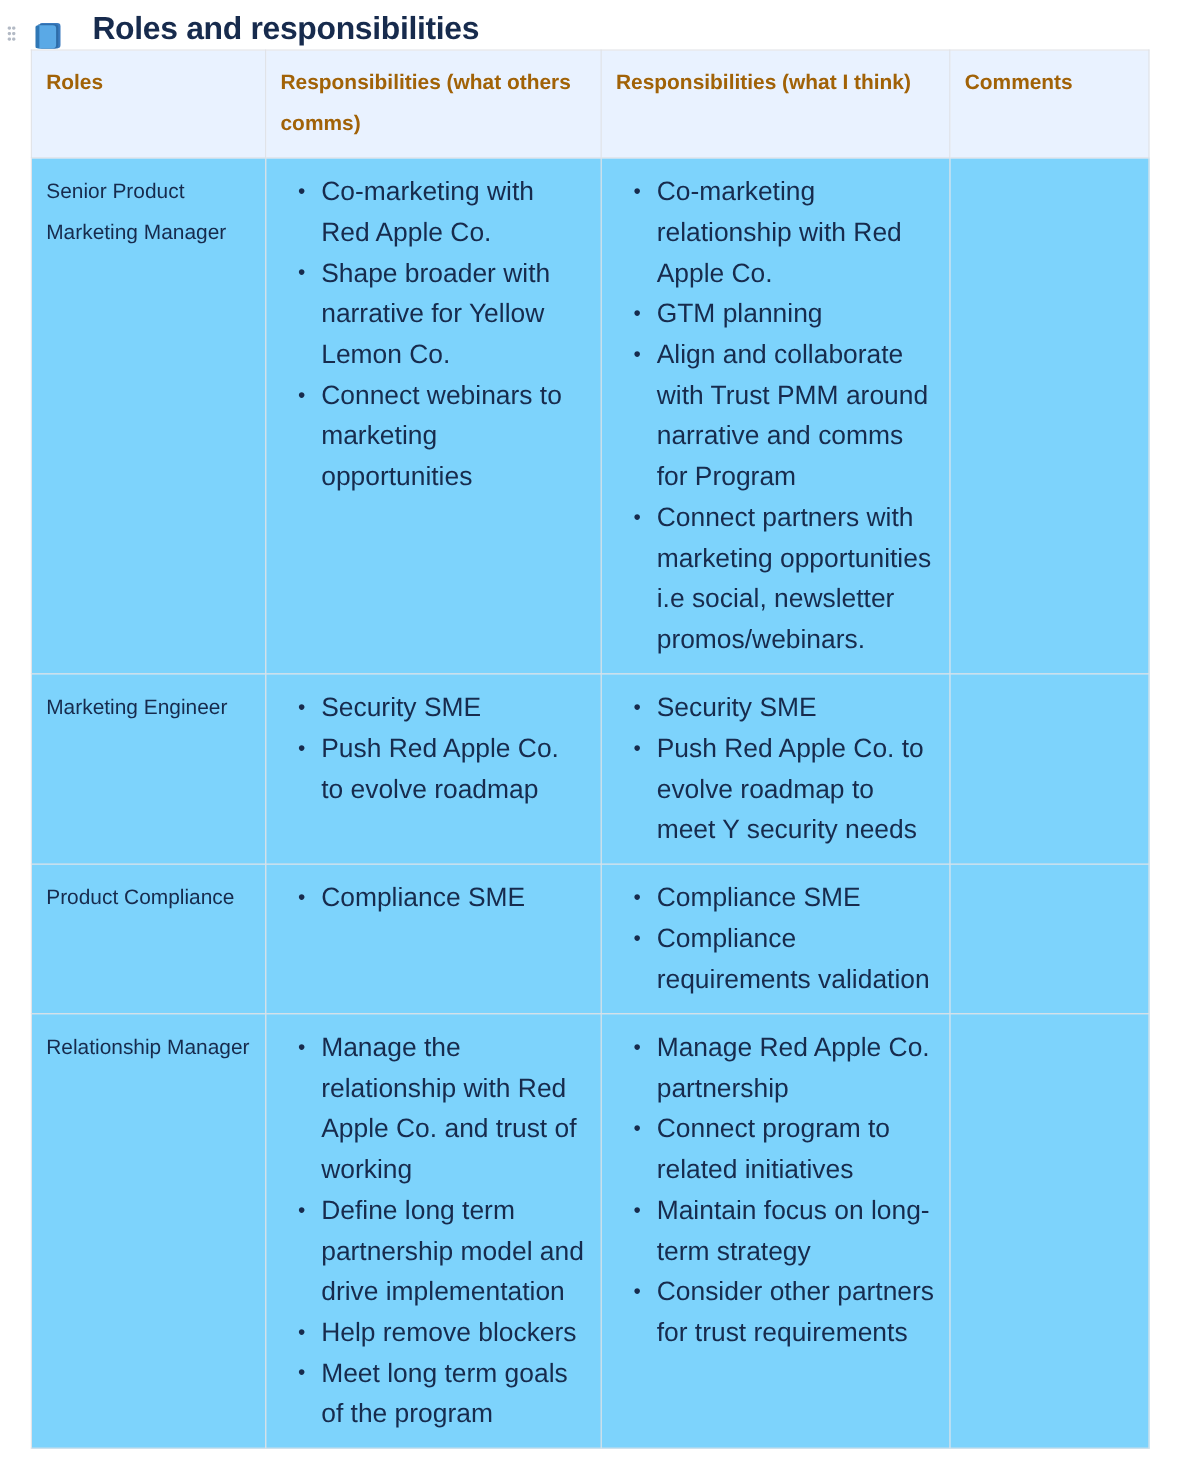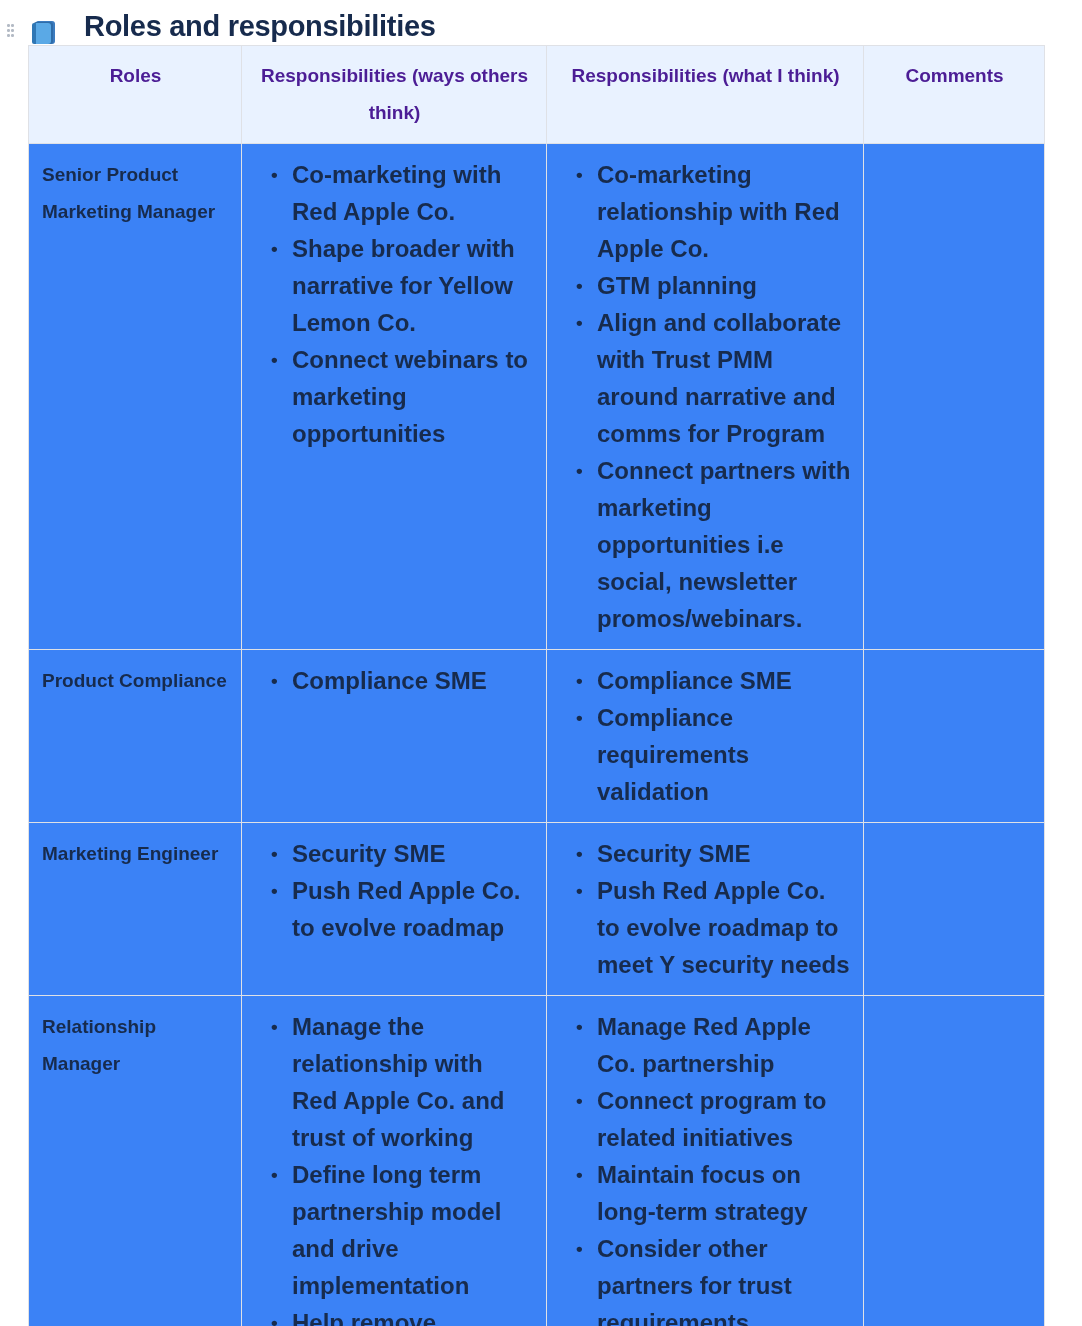--- a/index.html
+++ b/index.html
@@ -106,34 +106,33 @@
 
   table.rr-table th,
   table.rr-table td {
     border: 1px solid #dfe1e6;
     vertical-align: top;
     padding: 12px 12px 12px 13px;
     box-sizing: border-box;
   }
   table.rr-table th {
     background: #e9f2ff;
-    text-align: center;
+    text-align: left;
     font-size: 19px;
     font-weight: bold;
     line-height: 37px;
-    color: #4c1d95;
+    color: #a16207;
     height: 95px;
     padding-top: 11px;
   }
   table.rr-table td {
     font-size: 19px;
     line-height: 37px;
     color: #172B4D;
-    background: #3b82f6;
-    font-weight: bold;
+    background: #7dd3fc;
   }
   td.role-cell {
     padding-left: 13px;
     padding-top: 13px;
   }
   td.empty-cell { }
 
   ul.bullets {
     margin: 0;
     padding: 0 0 0 37px;
@@ -180,21 +179,21 @@
   <table class="rr-table">
     <colgroup>
       <col class="c1">
         <col class="c2">
         <col class="c3">
         <col class="c4">
     </colgroup>
     <thead>
       <tr>
         <th>Roles</th>
-        <th>Responsibilities (ways others think)</th>
+        <th>Responsibilities (what others comms)</th>
         <th>Responsibilities (what I think)</th>
         <th>Comments</th>
       </tr>
     </thead>
     <tbody>
         <tr>
           <td class="role-cell"> Senior Product Marketing Manager</td>
           <td>
             <ul class="bullets">
               <li>Co-marketing with Red Apple Co.</li>
@@ -206,46 +205,46 @@
             <ul class="bullets">
               <li>Co-marketing relationship with Red Apple Co.</li>
               <li>GTM planning</li>
               <li> Align and collaborate with Trust PMM around narrative and comms for Program</li>
               <li>Connect partners with marketing opportunities i.e social, newsletter promos/webinars.</li>
             </ul>
           </td>
           <td class="empty-cell"></td>
         </tr>
         <tr>
+          <td class="role-cell"> Marketing Engineer</td>
+          <td>
+            <ul class="bullets">
+              <li>Security SME</li>
+              <li>Push Red Apple Co. to evolve roadmap</li>
+            </ul>
+          </td>
+          <td>
+            <ul class="bullets">
+              <li>Security SME</li>
+              <li>Push Red Apple Co. to evolve roadmap to meet Y security needs</li>
+            </ul>
+          </td>
+          <td class="empty-cell"></td>
+        </tr>
+        <tr>
           <td class="role-cell">Product Compliance</td>
           <td>
             <ul class="bullets">
               <li>Compliance SME</li>
             </ul>
           </td>
           <td>
             <ul class="bullets">
               <li>Compliance SME</li>
               <li>Compliance requirements validation</li>
-            </ul>
-          </td>
-          <td class="empty-cell"></td>
-        </tr>
-        <tr>
-          <td class="role-cell"> Marketing Engineer</td>
-          <td>
-            <ul class="bullets">
-              <li>Security SME</li>
-              <li>Push Red Apple Co. to evolve roadmap</li>
-            </ul>
-          </td>
-          <td>
-            <ul class="bullets">
-              <li>Security SME</li>
-              <li>Push Red Apple Co. to evolve roadmap to meet Y security needs</li>
             </ul>
           </td>
           <td class="empty-cell"></td>
         </tr>
         <tr>
           <td class="role-cell">Relationship Manager</td>
           <td>
             <ul class="bullets">
               <li>Manage the relationship with Red Apple Co. and trust of working</li>
               <li>Define long term partnership model and drive implementation</li>

